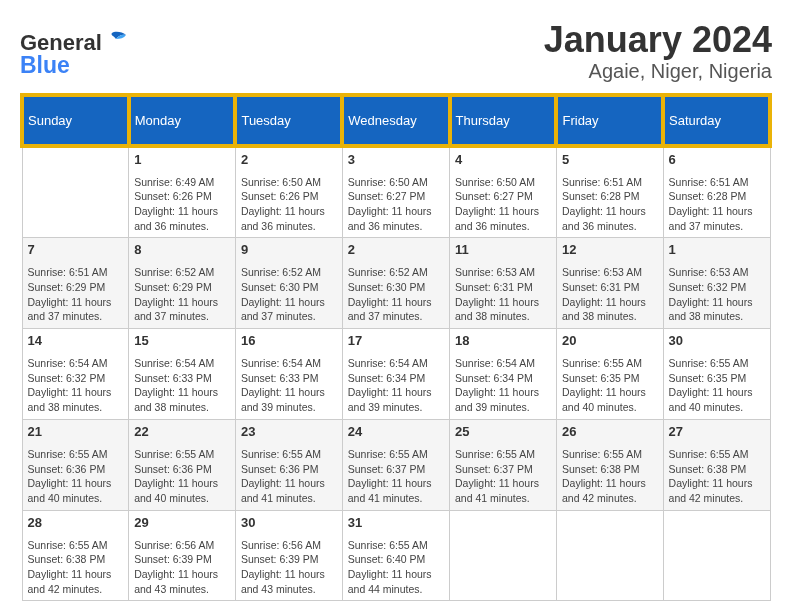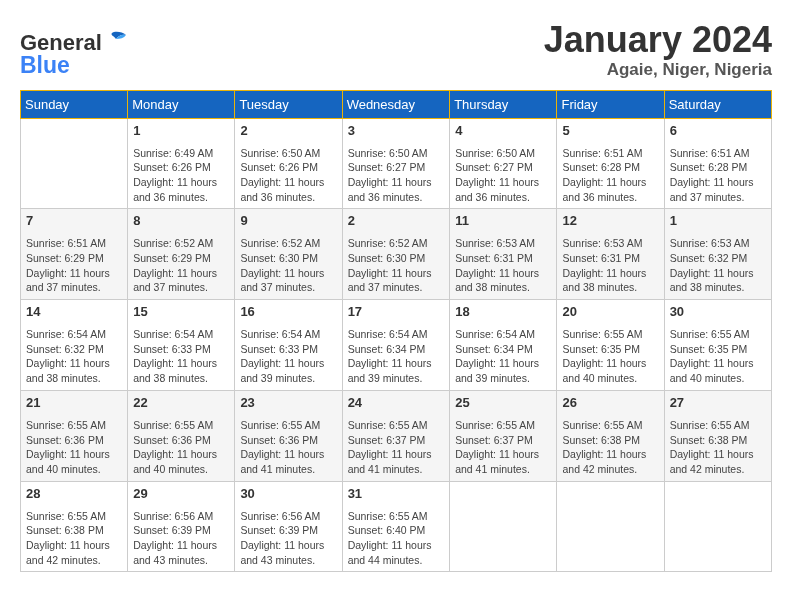--- a/index.html
+++ b/index.html
@@ -32,37 +32,36 @@
       text-align: right;
     }
     .month-title {
       font-size: 36px;
       font-weight: bold;
       color: #333;
       line-height: 1.1;
       text-align: center;
     }
     .location {
-      font-size: 17px;
+      font-size: 20px;
       color: #555;
-      font-weight: bold;
     }
     table {
       width: 100%;
       border-collapse: collapse;
       font-size: 11px;
     }
     thead tr th {
       background-color: #1565c0;
       color: #fff;
-      padding: 6px 4px;
+      padding: 16px 4px;
       text-align: left;
       font-size: 13px;
       font-weight: normal;
-      border: 1px solid #eab308;
+      border: 4px solid #eab308;
     }
     tbody tr td {
       border: 1px solid #ccc;
       vertical-align: top;
       padding: 4px 5px;
       width: 108px;
       min-height: 80px;
       height: 90px;
     }
     .day-num {

